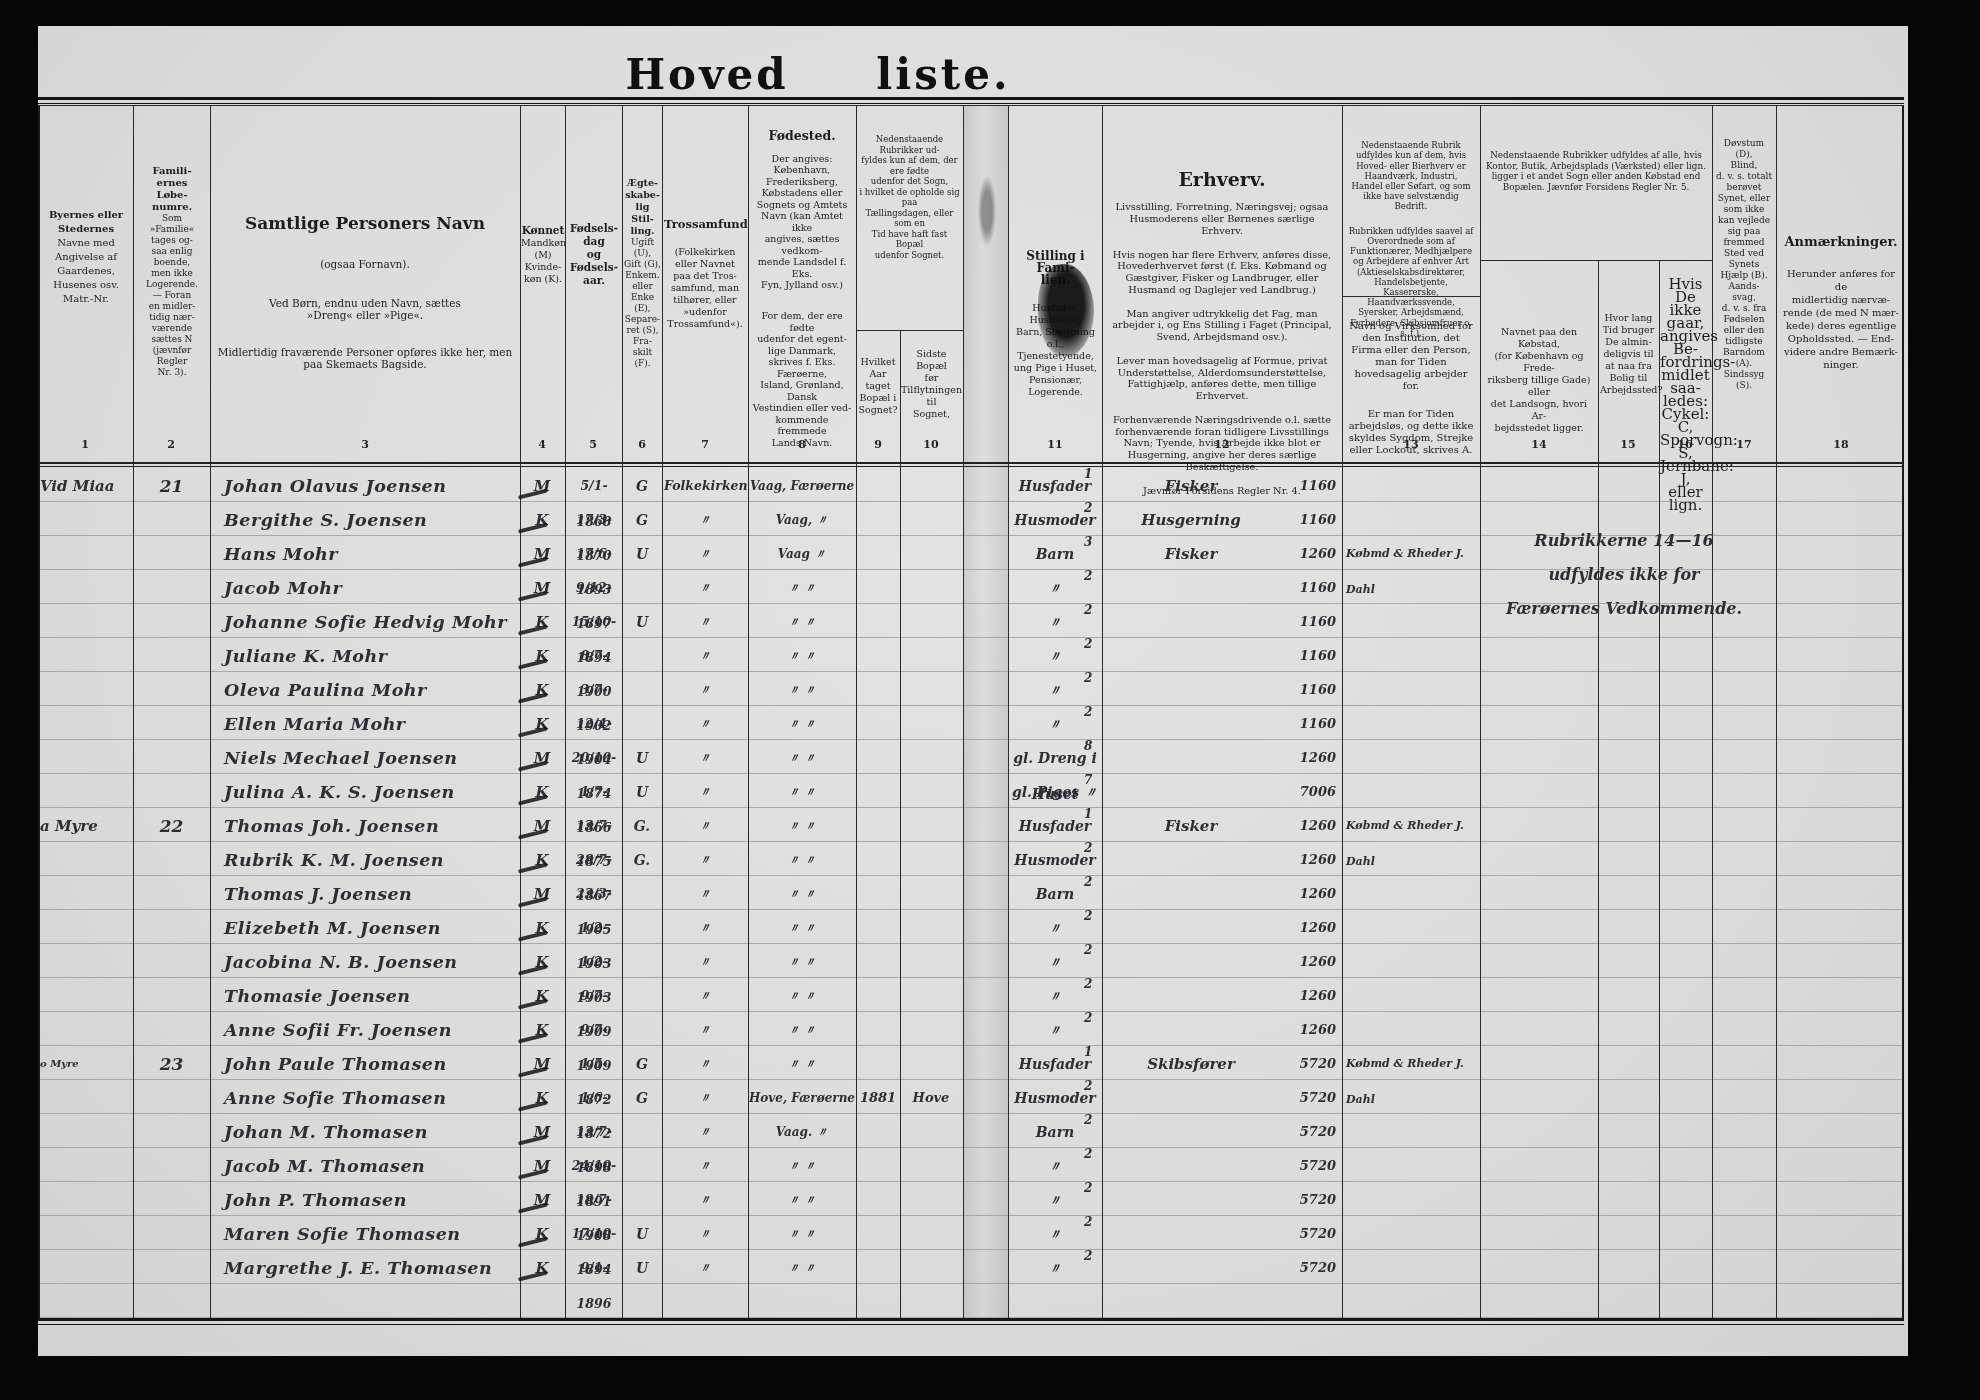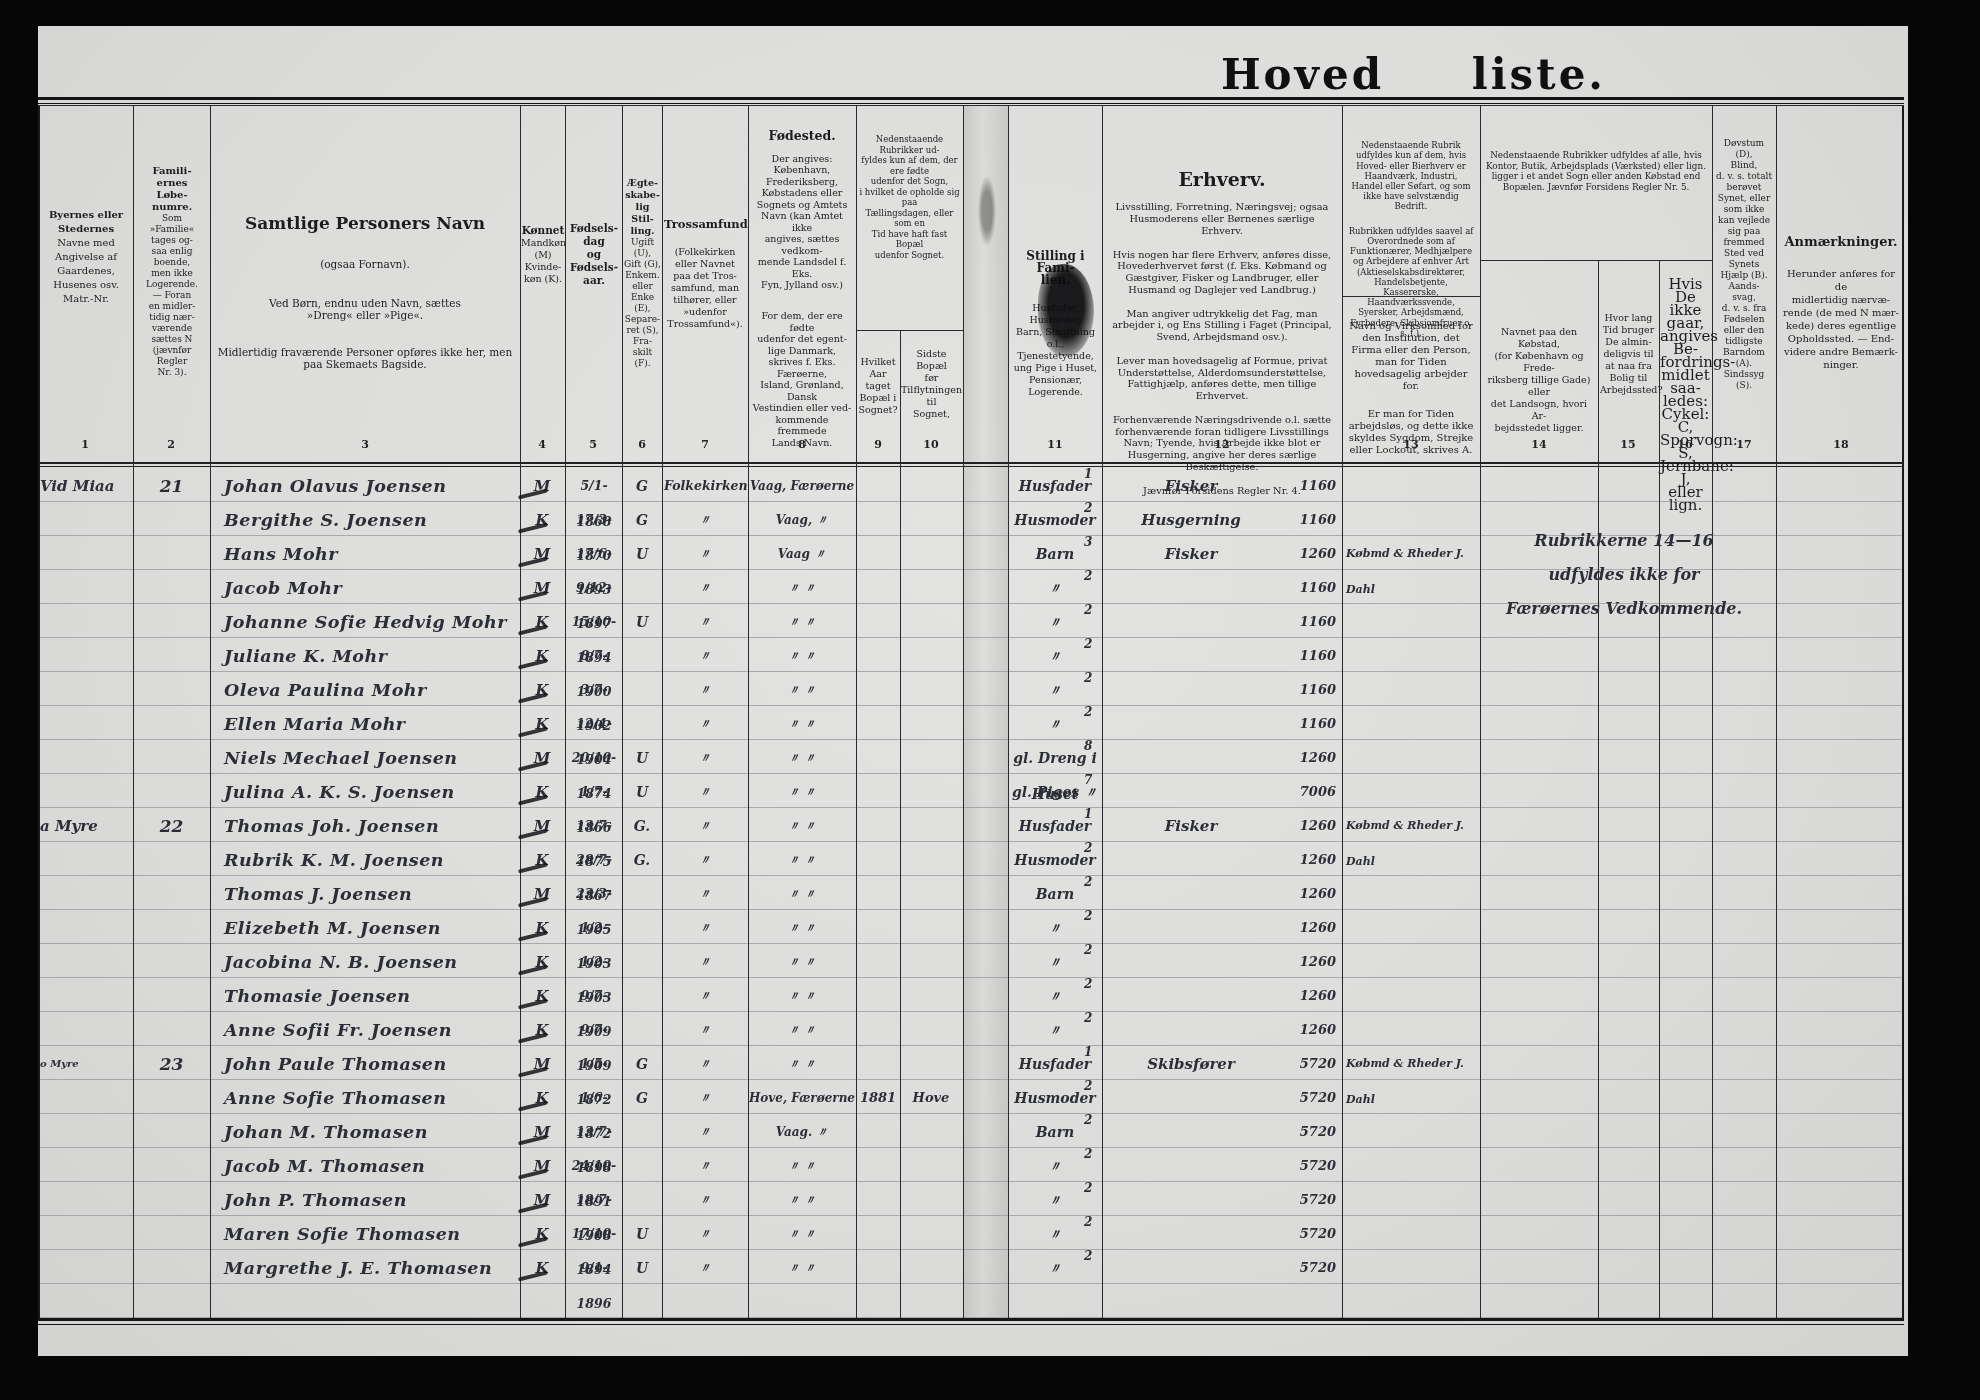--- a/index.html
+++ b/index.html
@@ -25,21 +25,21 @@
       background:repeating-linear-gradient(180deg, transparent 0 33px, #98989c 33px 34px);opacity:.75;}
   .gutter{position:absolute;left:925px;top:79px;width:45px;height:1213px;
       background:linear-gradient(90deg, rgba(0,0,0,.10), rgba(0,0,0,.02) 45%, rgba(0,0,0,.10));}
   .blot1{position:absolute;left:1000px;top:238px;width:56px;height:92px;border-radius:48% 60% 55% 45%;
       background:radial-gradient(ellipse at 50% 45%, rgba(10,10,12,.92) 0 45%, rgba(10,10,12,.35) 70%, transparent 75%);}
   .blot2{position:absolute;left:940px;top:150px;width:18px;height:70px;border-radius:50%;
       background:radial-gradient(ellipse, rgba(0,0,0,.35) 0 40%, transparent 72%);}
   .cnum{position:absolute;top:412px;width:40px;text-align:center;font-size:11px;font-weight:bold;color:#222;}
   
   .hc{position:absolute;color:#1d1d1f;}
-  .title{position:absolute;top:24px;left:8px;width:1560px;text-align:right;
+  .title{position:absolute;top:24px;left:0;width:1560px;text-align:center;
       font-size:42px;font-weight:bold;letter-spacing:3px;word-spacing:70px;color:#101012;}
   
   #rows{position:absolute;left:0;top:0;width:1866px;}
   .row{position:absolute;left:0;height:34px;width:1866px;}
   .cell{position:absolute;top:0;height:34px;line-height:36px;overflow:visible;}
   .pen{position:absolute;left:-4px;top:24px;width:30px;height:4px;background:#15151a;
       transform:rotate(-14deg);border-radius:2px;opacity:.85;}
   .snum{position:absolute;left:74px;top:-4px;width:18px;font-size:12px;text-align:left;line-height:20px;}
   .note1416{position:absolute;left:1452px;width:268px;text-align:center;font-size:16px;line-height:34px;}
 </style>

